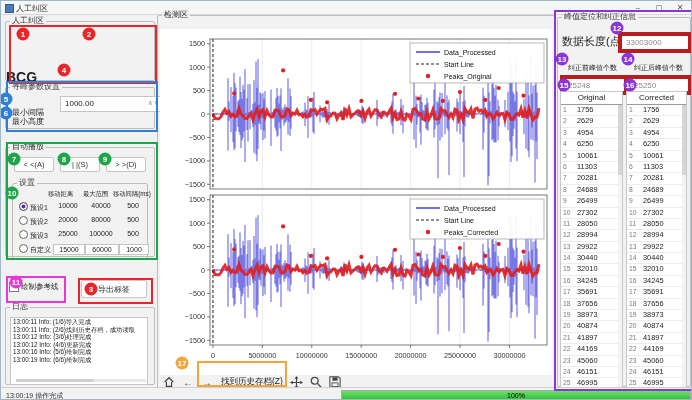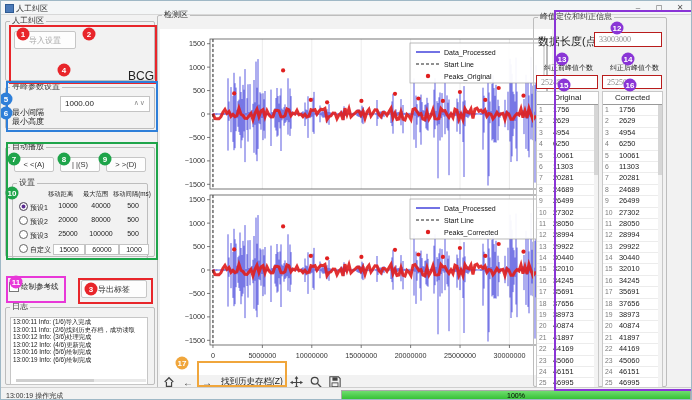--- a/index.html
+++ b/index.html
@@ -13,24 +13,24 @@
   #wintitle{position:absolute;left:15px;top:2px;}
   .winbtn{position:absolute;top:1px;width:18px;height:11px;text-align:center;color:#555;font-size:8px;line-height:11px;}
   
   fieldset.grp{position:absolute;margin:0;padding:0;border:1px solid #bdbdbd;border-radius:2px;background:transparent;}
   fieldset.grp legend{margin-left:4px;padding:0 2px;font-size:8px;color:#333;line-height:8px;}
   
   .btn{position:absolute;background:#fdfdfd;border:1px solid #c6c6c6;border-radius:2px;
     font-size:8px;color:#333;text-align:center;}
   .btn.dim{color:#a9a9a9;}
   .lbl{position:absolute;font-size:8px;color:#222;white-space:nowrap;}
-  .spin{position:absolute;background:#fff;border:1px solid #c4c4c4;font-size:8px;color:#222;}
+  .spin{position:absolute;background:#fff;border:1px solid #c4c4c4;font-size:8px;color:#222;padding-left:14px;}
   .spin .v{position:absolute;left:4px;top:2px;}
   .spin .ar{position:absolute;right:3px;top:2px;color:#8a8a8a;font-size:7px;letter-spacing:1px;}
-  .field{position:absolute;background:#fff;border:1px solid #b91c1c;font-size:8px;color:#8a8a8a;font-family:Liberation Serif, serif;}
+  .field{position:absolute;background:#fff;border:4px solid #b91c1c;font-size:8px;color:#8a8a8a;}
   .field span{position:absolute;left:4px;top:2px;}
   
   .radio{display:inline-block;width:7px;height:7px;border:1px solid #666;border-radius:50%;background:#fff;vertical-align:-1px;}
   .radio.sel{box-shadow:inset 0 0 0 1.5px #fff;background:#5b2d91;}
   .chk{position:absolute;width:8px;height:8px;border:1px solid #777;background:#fff;}
   
   .srow{position:absolute;left:0;width:100%;height:12px;font-size:7px;color:#222;}
   .srow .c1{position:absolute;left:6px;top:0;}
   .srow .c2{position:absolute;left:40px;width:30px;text-align:center;}
   .srow .c3{position:absolute;left:72px;width:32px;text-align:center;}
@@ -77,22 +77,21 @@
   <div id="titlebar">
     <span id="appicon"></span>
     <span id="wintitle">人工纠区</span>
     <span class="winbtn" style="right:44px">–</span>
     <span class="winbtn" style="right:23px">◻</span>
     <span class="winbtn" style="right:2px">✕</span>
   </div>
 
   <fieldset class="grp" style="left:4px;top:16px;width:148px;height:62px">
     <legend>人工纠区</legend>
-    <button class="btn dim" style="left:8px;top:6px;width:62px;height:18px">导入设置</button>
-    <div class="lbl" style="left:0;top:44px;width:100%;text-align:right;font-size:12px;font-weight:400">BCG</div>
+    <div class="lbl" style="left:0;top:44px;width:100%;text-align:left;font-size:14px;font-weight:700">BCG</div>
   </fieldset>
 
   <fieldset class="grp" style="left:4px;top:82px;width:148px;height:44px">
     <legend>寻峰参数设置</legend>
     <span class="lbl" style="left:6px;top:16px">最小间隔</span>
     <div class="spin" style="left:54px;top:5px;width:88px;height:14px">
       <span class="v">1000.00</span>
       <span class="ar">∧∨</span>
     </div>
     <span class="lbl" style="left:6px;top:25px">最小高度</span>
@@ -294,21 +293,21 @@
       <span class="ticon">
         <svg width="12" height="12" viewBox="0 0 14 14">
             <path d="M1 1 H11 L13 3 V13 H1 Z" fill="none" stroke="#444" stroke-width="1.2"></path>
             <rect x="4" y="1.5" width="6" height="4" fill="#444"></rect>
             <rect x="3.5" y="8" width="7" height="4.5" fill="none" stroke="#444" stroke-width="1"></rect>
           </svg>
       </span>
     </div>
   </fieldset>
 
-  <fieldset class="grp" style="left:532px;top:12px;width:132px;height:372px">
+  <fieldset class="grp" style="left:556px;top:12px;width:132px;height:372px">
     <legend>峰值定位和纠正信息</legend>
     <span class="lbl" style="left:4px;top:13px;font-size:11px">数据长度(点数)</span>
     <div class="field" style="left:60px;top:11px;width:66px;height:13px">
       <span>33003000</span>
     </div>
     <span class="lbl" style="left:10px;top:42px;font-size:7px">纠正前峰值个数</span>
     <span class="lbl" style="left:76px;top:42px;font-size:7px">纠正后峰值个数</span>
     <div class="field" style="left:2px;top:54px;width:60px;height:12px">
       <span>25248</span>
     </div>

